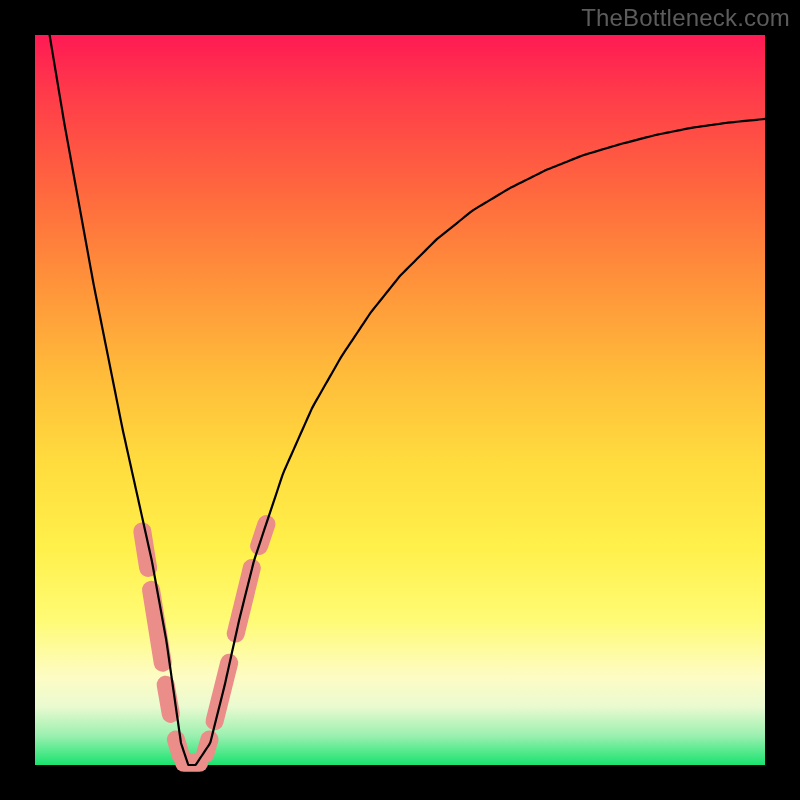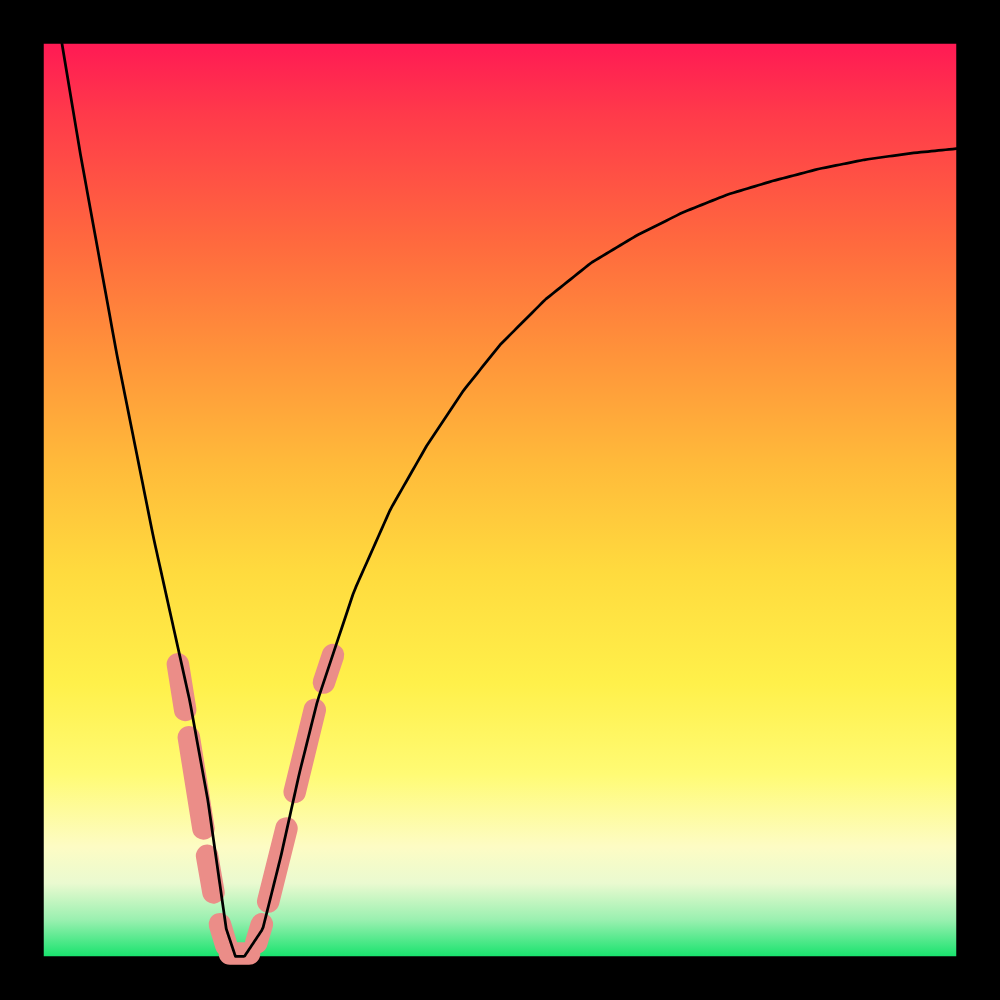--- a/index.html
+++ b/index.html
@@ -58,20 +58,21 @@
     font-weight: 500;
     letter-spacing: 0.2px;
     user-select: none;
   }
 </style>
 </head>
 <body>
 
 <div class="frame">
 
+  <div class="watermark">TheBottleneck.com</div>
 
   <div class="plot">
     <svg viewBox="0 0 730 730">
       <g id="highlights">
           <line x1="107.30999999999999" y1="496.4" x2="113.15" y2="532.9" stroke="#eb8d88" stroke-width="18" stroke-linecap="round"></line>
           <line x1="116.07000000000001" y1="554.8" x2="127.74999999999999" y2="627.8" stroke="#eb8d88" stroke-width="18" stroke-linecap="round"></line>
           <line x1="130.67" y1="649.7" x2="135.78000000000003" y2="678.9" stroke="#eb8d88" stroke-width="18" stroke-linecap="round"></line>
           <line x1="140.89000000000001" y1="704.45" x2="146" y2="721.24" stroke="#eb8d88" stroke-width="18" stroke-linecap="round"></line>
           <line x1="148.92" y1="727.81" x2="164.25" y2="727.81" stroke="#eb8d88" stroke-width="18" stroke-linecap="round"></line>
           <line x1="170.09" y1="719.05" x2="174.47" y2="704.45" stroke="#eb8d88" stroke-width="18" stroke-linecap="round"></line>

